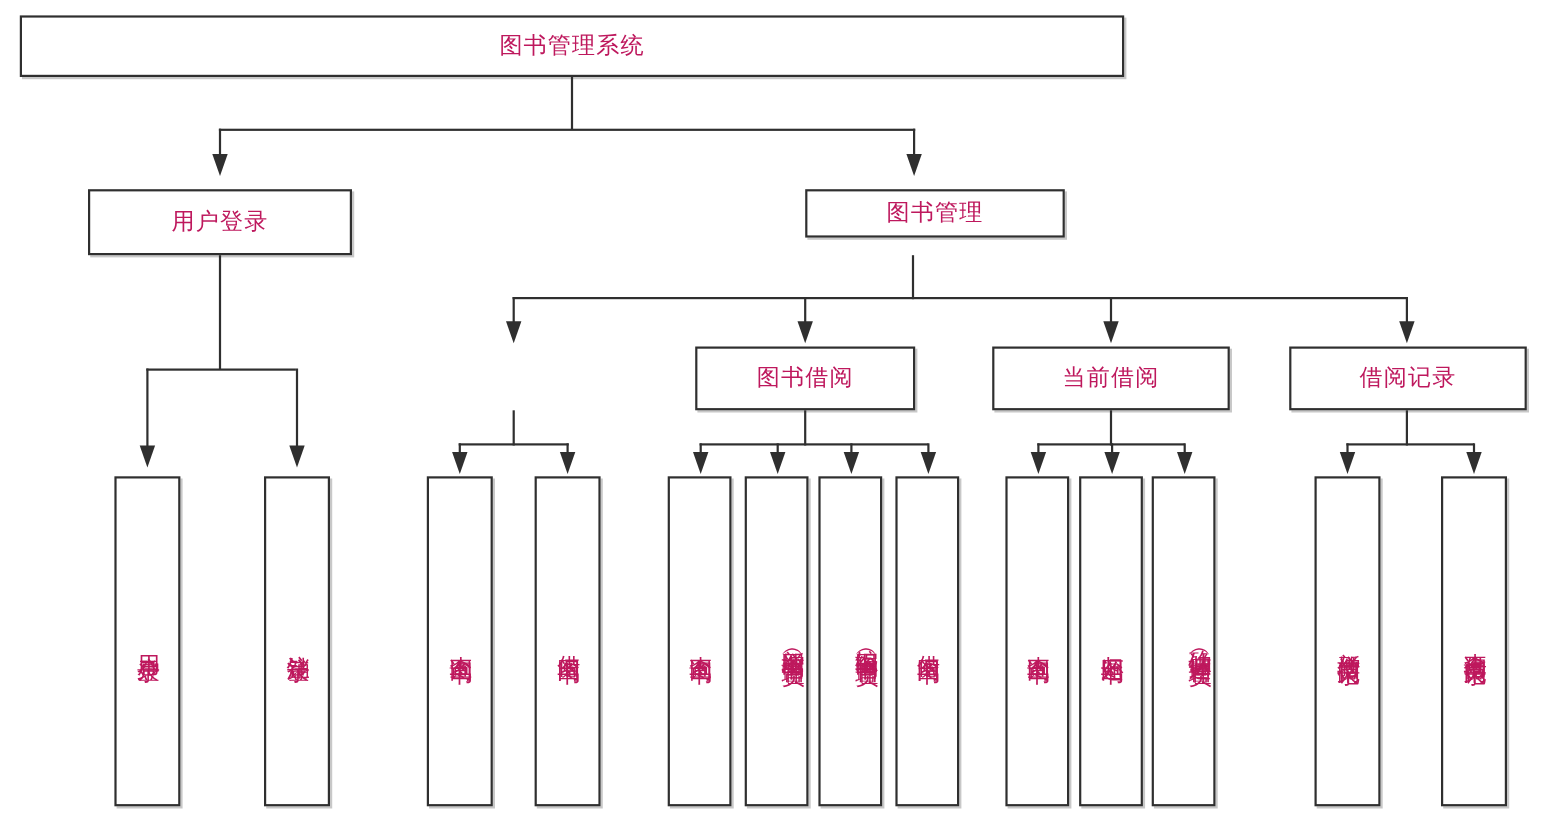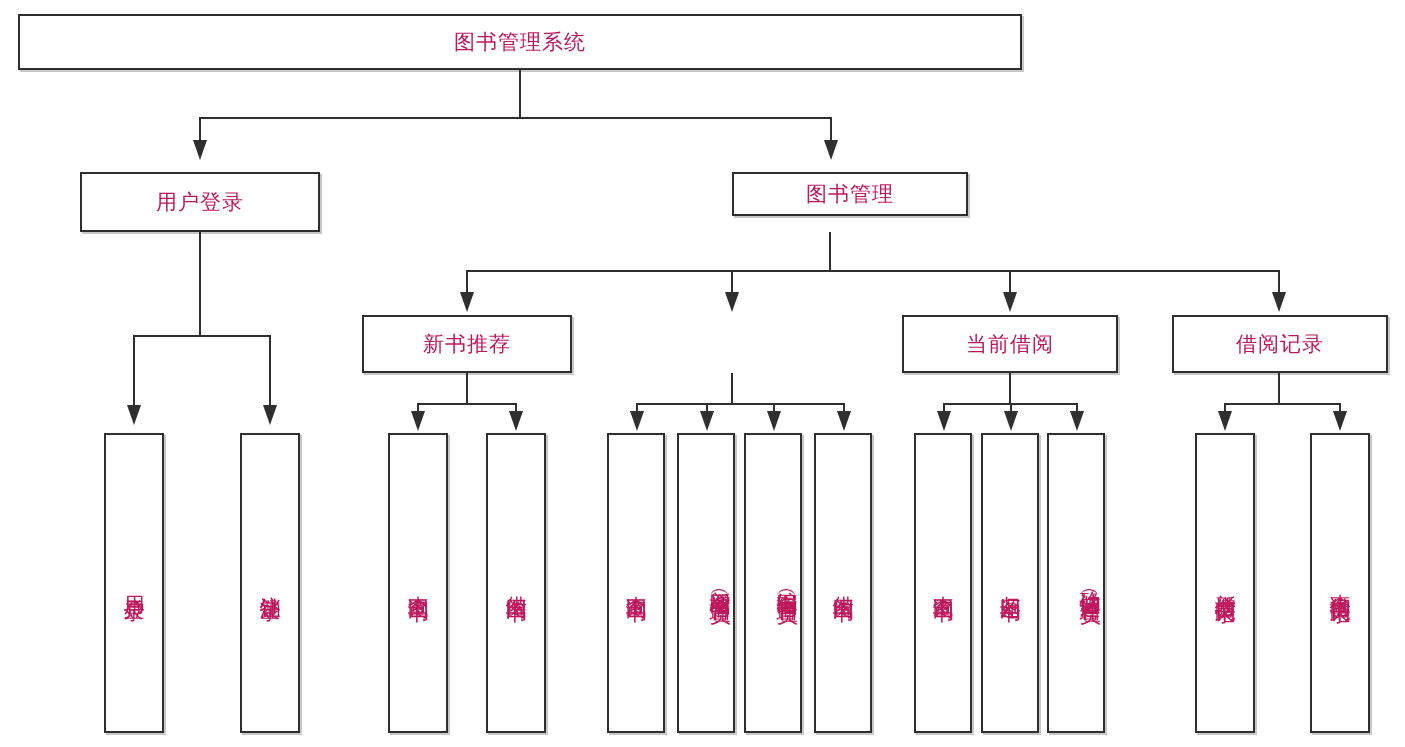--- a/index.html
+++ b/index.html
@@ -117,22 +117,22 @@
   <div class="ln h" style="left:466px; top:270px; width:813px; height:2px;"></div>
   <div class="ln v" style="left:466px; top:270px; width:2px; height:24px;"></div>
   <div class="arrow" style="left:460px; top:292px;"></div>
   <div class="ln v" style="left:731px; top:270px; width:2px; height:24px;"></div>
   <div class="arrow" style="left:725px; top:292px;"></div>
   <div class="ln v" style="left:1009px; top:270px; width:2px; height:24px;"></div>
   <div class="arrow" style="left:1003px; top:292px;"></div>
   <div class="ln v" style="left:1278px; top:270px; width:2px; height:24px;"></div>
   <div class="arrow" style="left:1272px; top:292px;"></div>
 
-  <div class="node h-text" style="left:362px; top:315px; width:210px; height:58px;">
-    <span>新书推荐</span>
+  <div class="node h-text" style="left:632px; top:315px; width:200px; height:58px;">
+    <span>图书借阅</span>
   </div>
   <div class="node h-text" style="left:1172px; top:315px; width:216px; height:58px;">
     <span>借阅记录</span>
   </div>
   <div class="node h-text" style="left:902px; top:315px; width:216px; height:58px;">
     <span>当前借阅</span>
   </div>
 
   <div class="ln v" style="left:466px; top:373px; width:2px; height:32px;"></div>
   <div class="ln h" style="left:417px; top:403px; width:100px; height:2px;"></div>

